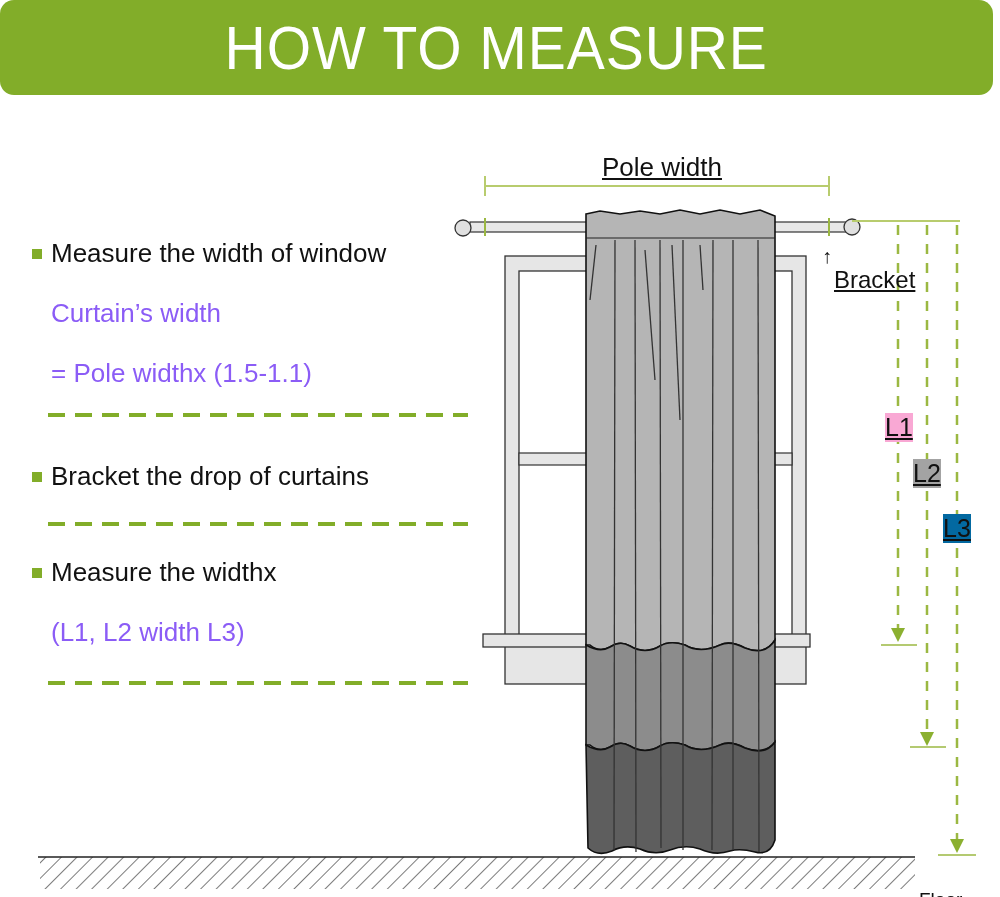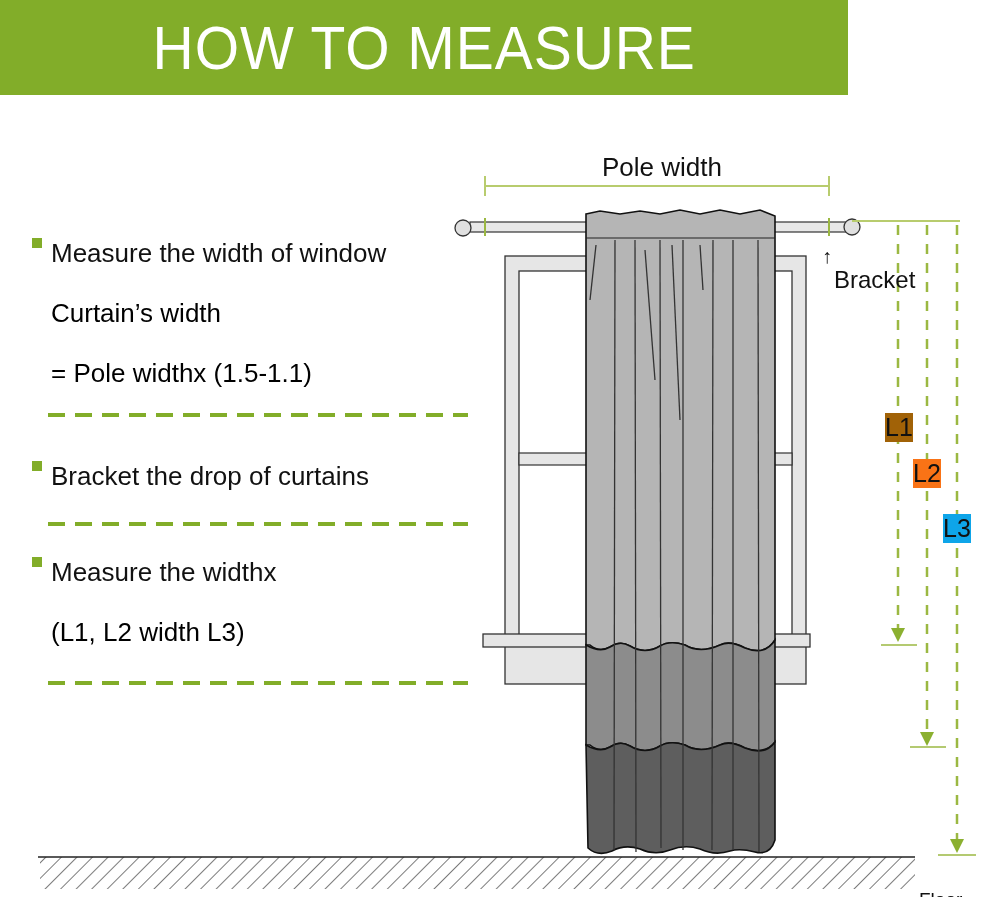--- a/index.html
+++ b/index.html
@@ -1,23 +1,23 @@
 <!DOCTYPE html>
 <html><head>
 <meta charset="utf-8">
 <style>
   html, body { margin: 0; padding: 0; background: #ffffff; }
   body { width: 1000px; height: 897px; position: relative; overflow: hidden; font-family: "Liberation Sans", "DejaVu Sans", sans-serif; }
-  .banner { position: absolute; left: 0; top: 0; width: 848px; height: 95px; background: #82ad29; display: flex; align-items: center; justify-content: center; }
+  .banner { position: absolute; left: 0; top: 0; width: 993px; height: 95px; background: #82ad29; display: flex; align-items: center; justify-content: center; border-radius: 14px; }
   .banner-title { color: #ffffff; font-size: 62px; letter-spacing: 1px; transform: scaleX(0.92); font-weight: 400; }
-  .step { position: absolute; left: 32px; font-size: 26px; color: #111; display: flex; align-items: flex-start; white-space: nowrap; }
+  .step { position: absolute; left: 32px; font-size: 26px; color: #111; display: flex; align-items: center; white-space: nowrap; }
   .bullet { width: 10px; height: 10px; background: #82ad29; margin-right: 9px; display: inline-block; }
-  .sub { position: absolute; left: 51px; font-size: 26px; color: #000000; white-space: nowrap; }
+  .sub { position: absolute; left: 51px; font-size: 26px; color: #8b5cf6; white-space: nowrap; }
   .dash { position: absolute; left: 48px; width: 420px; height: 4px; background: repeating-linear-gradient(90deg, #82ad29 0 17px, transparent 17px 27px); }
-  .lbl { position: absolute; font-size: 25px; color: #111; white-space: nowrap; }
+  .lbl { position: absolute; font-size: 25px; color: #111; white-space: nowrap; text-decoration: underline; }
   svg.scene { position: absolute; left: 0; top: 0; }
 </style>
 </head>
 <body>
 
 <div class="banner">
   <div class="banner-title">HOW TO MEASURE</div>
 </div>
 
 <div class="step" style="top:238px">
@@ -112,16 +112,16 @@
   <g>
     <rect x="30" y="857" width="885" height="32" fill="url(#hatch)"></rect>
     <rect x="0" y="857" width="40" height="32" fill="#ffffff"></rect>
     <polygon points="20,889 40,857 40,889" fill="#ffffff"></polygon>
     <line x1="38" y1="857" x2="915" y2="857" stroke="#222" stroke-width="1.5"></line>
   </g>
 </svg>
 
 <div class="lbl" style="left:602px; top:152px; font-size:26px;">Pole width</div>
 <div class="lbl" style="left:834px; top:266px; font-size:24px;">Bracket</div>
-<div class="lbl" style="left:885px; top:413px; background:#a16207;">L1</div>
-<div class="lbl" style="left:913px; top:459px; background:#f97316;">L2</div>
-<div class="lbl" style="left:943px; top:514px; background:#0ea5e9;">L3</div>
+<div class="lbl" style="left:885px; top:413px; background:#f9a8d4;">L1</div>
+<div class="lbl" style="left:913px; top:459px; background:#a3a3a3;">L2</div>
+<div class="lbl" style="left:943px; top:514px; background:#0369a1;">L3</div>
 <div class="lbl" style="left:919px; top:865px; font-size:19px;margin-top:24px;">Floor</div>
 
 </body></html>

